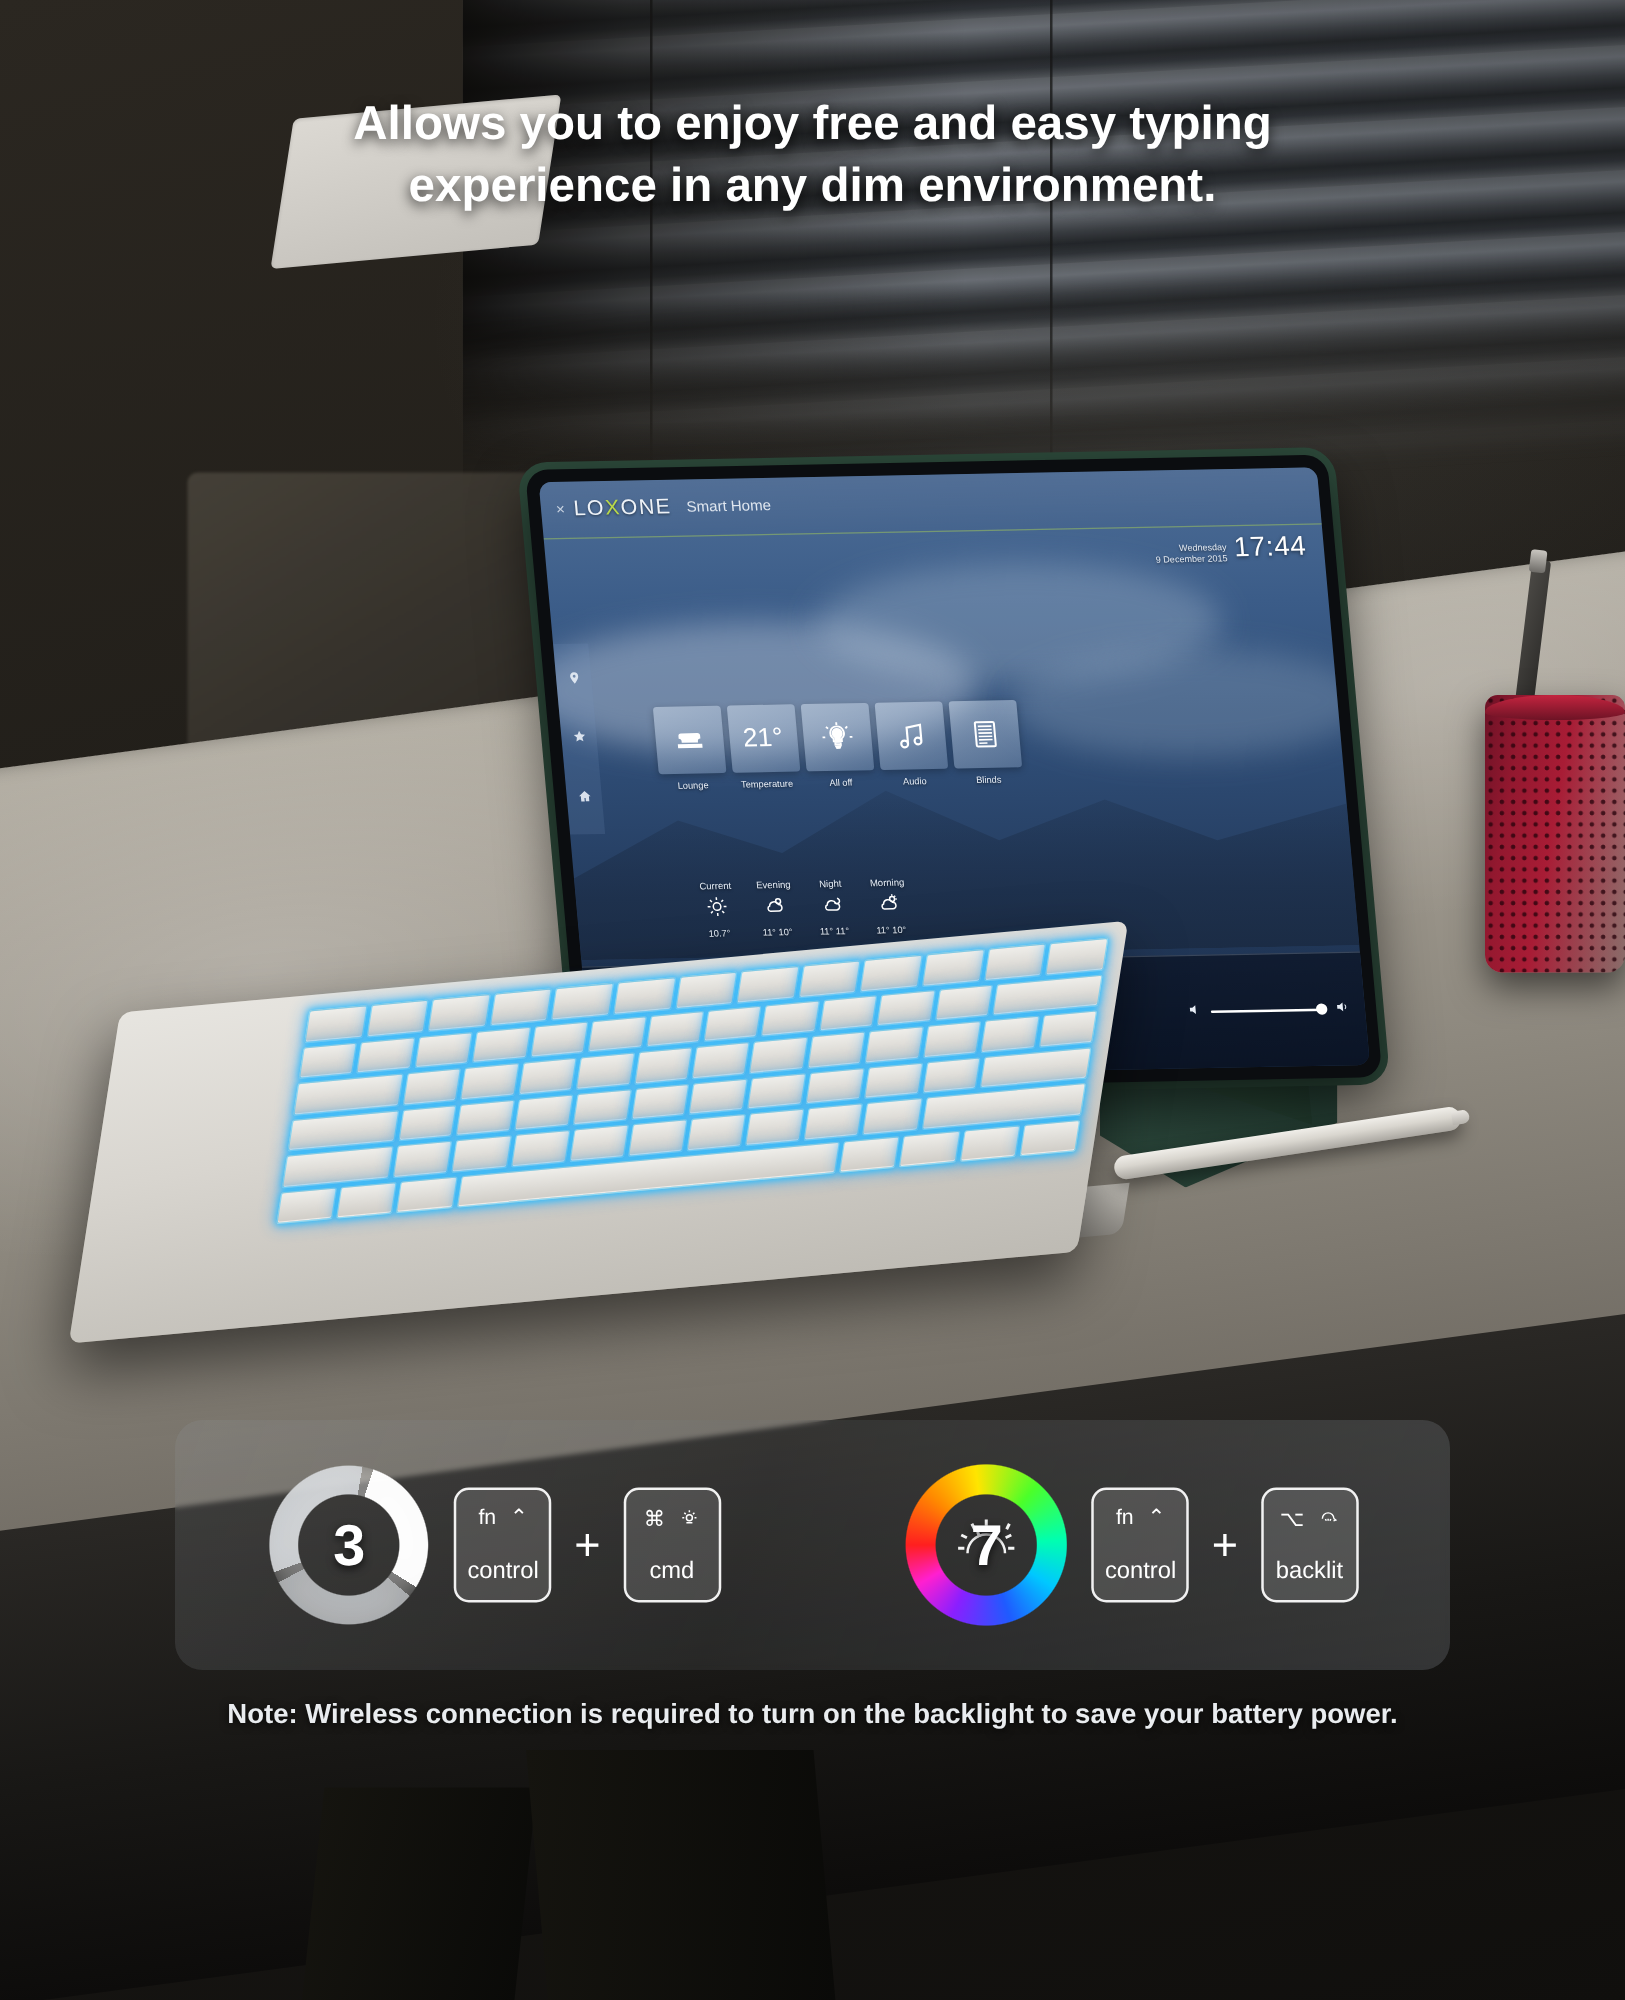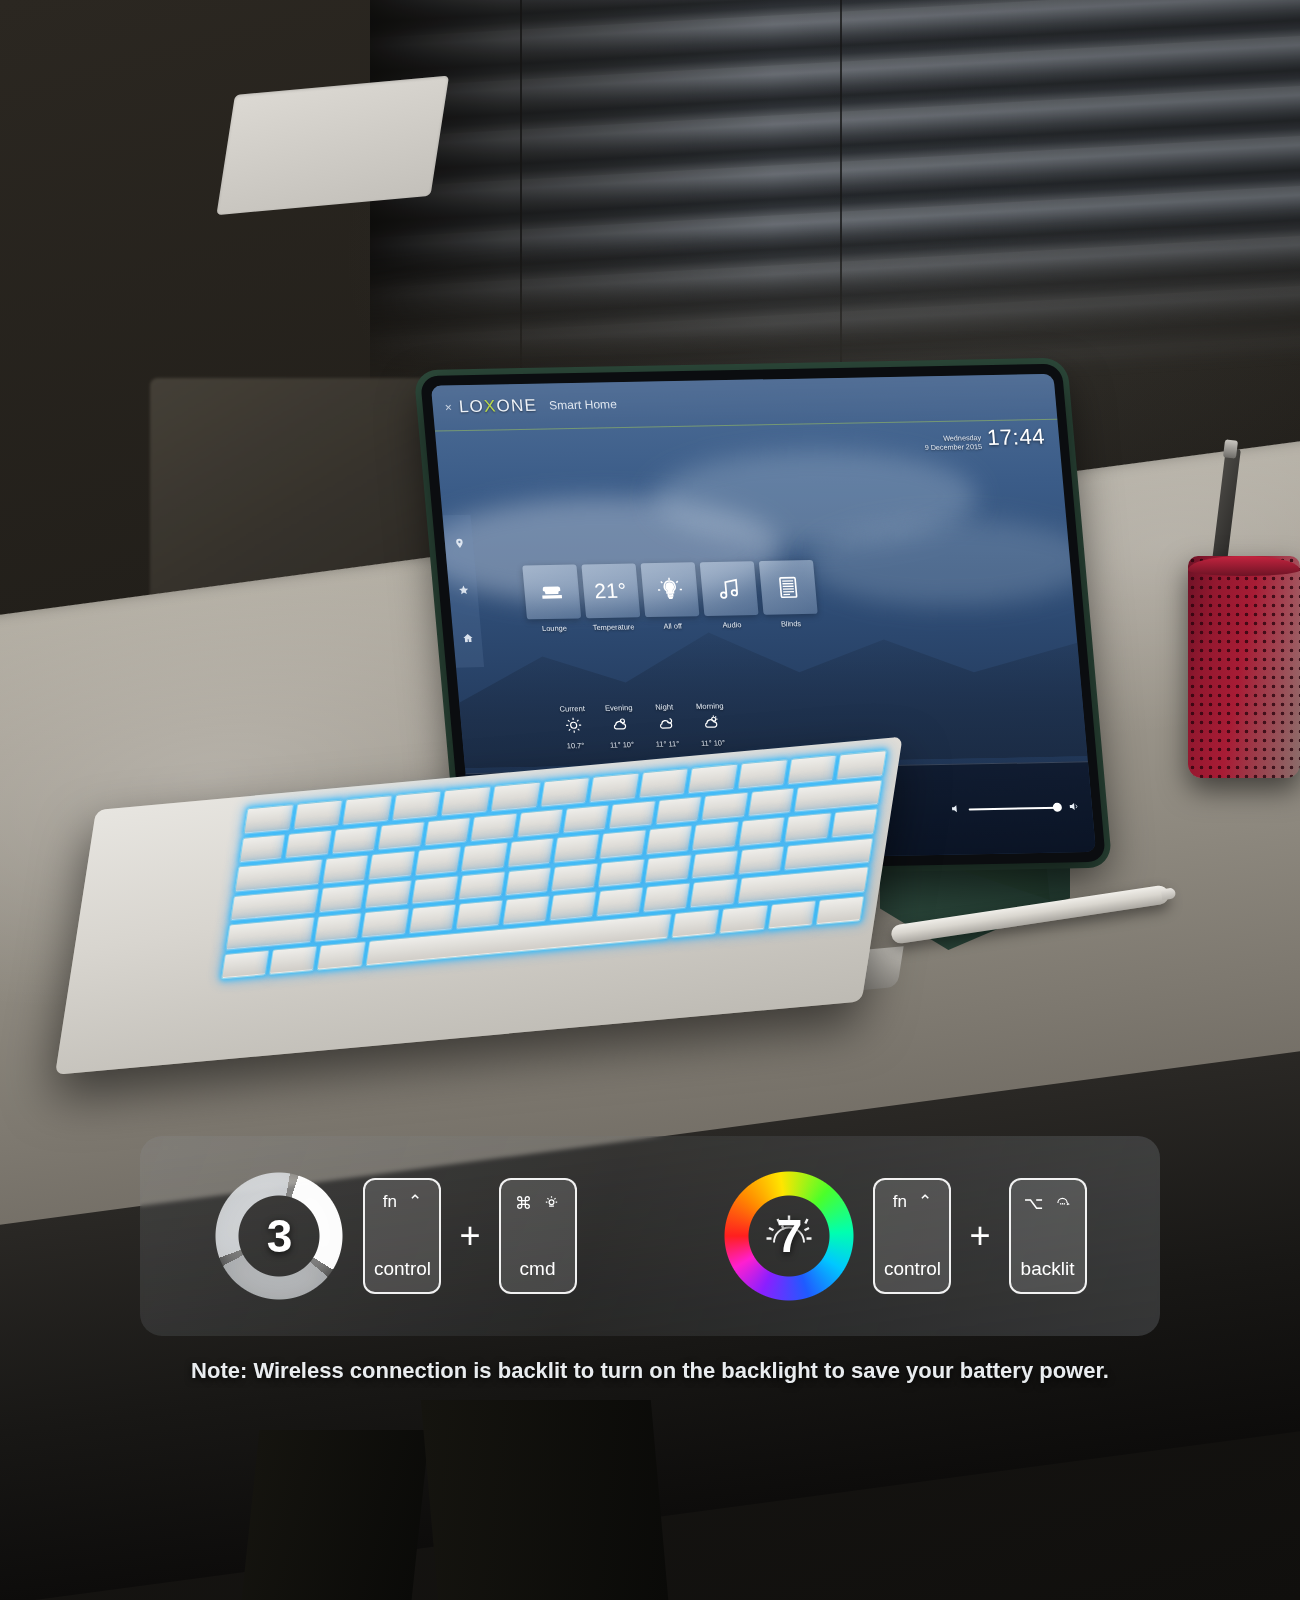--- a/index.html
+++ b/index.html
@@ -223,21 +223,21 @@
             mask:radial-gradient(circle, rgba(0,0,0,0) 40px, #000 41px, #000 64px, rgba(0,0,0,0) 65px);
     filter:blur(.6px) drop-shadow(0 0 14px rgba(255,120,255,.55)) drop-shadow(0 0 20px rgba(60,200,255,.35)); }
   .ring-num { position:absolute; left:0; top:0; width:100%; height:100%;
     display:flex; align-items:center; justify-content:center;
     color:#fff; font-size:46px; font-weight:bold;
     text-shadow:0 2px 7px rgba(0,0,0,.7); }
   .ring-rays { position:absolute; left:50%; top:50%; width:62px; height:62px;
     transform:translate(-50%,-54%); }
   .ring-rays svg { width:62px; height:62px; stroke:#fff; stroke-width:2.4; fill:none; opacity:.95; }
 
-  .keycap { width:78px; height:116px; border:2px solid rgba(255,255,255,.93);
+  .keycap { width:78px; height:92px; border:2px solid rgba(255,255,255,.93);
     border-radius:12px; background:rgba(255,255,255,.14);
     display:flex; flex-direction:column; align-items:center; justify-content:space-between;
     padding:13px 8px 12px; flex:none; }
   .keycap-top { display:flex; align-items:center; justify-content:center; gap:11px;
     color:#fff; font-size:17px; line-height:1; }
   .keycap-top svg { width:17px; height:17px; stroke:#fff; fill:none; stroke-width:1.7; }
   .keycap-bot { color:#fff; font-size:19px; }
   .plus { color:#fff; font-size:36px; font-weight:300; line-height:1; }
 
   .note { position:absolute; left:0; top:1358px; width:100%; text-align:center; z-index:10;
@@ -502,20 +502,24 @@
           <div class="key"></div>
           <div class="key"></div>
       </div>
     </div>
   </div>
   <div class="trackpad"></div>
 
   <div class="stylus"></div>
 
   <div class="header">
+    <div class="h2">
+      <div>Allows you to enjoy free and easy typing</div>
+      <div>experience in any dim environment.</div>
+    </div>
   </div>
 
   <div class="panel">
     <div class="panel-row">
 
       <div class="combo">
         <div class="ring">
           <div class="ring-mono" style="position:absolute;inset:0;"></div>
           <div class="ring-num">3</div>
         </div>
@@ -567,14 +571,14 @@
                   <path d="M18.5 14l2.2 1.6-2.6.9" stroke-width="1.5"></path>
                 </svg></span>
           </div>
           <div class="keycap-bot">backlit</div>
         </div>
       </div>
 
     </div>
   </div>
 
-  <div class="note">Note: Wireless connection is backlit to turn on the backlight to save your battery power.</div>
+  <div class="note">Note: Wireless connection is required to turn on the backlight to save your battery power.</div>
 </div>
 
 </body></html>

